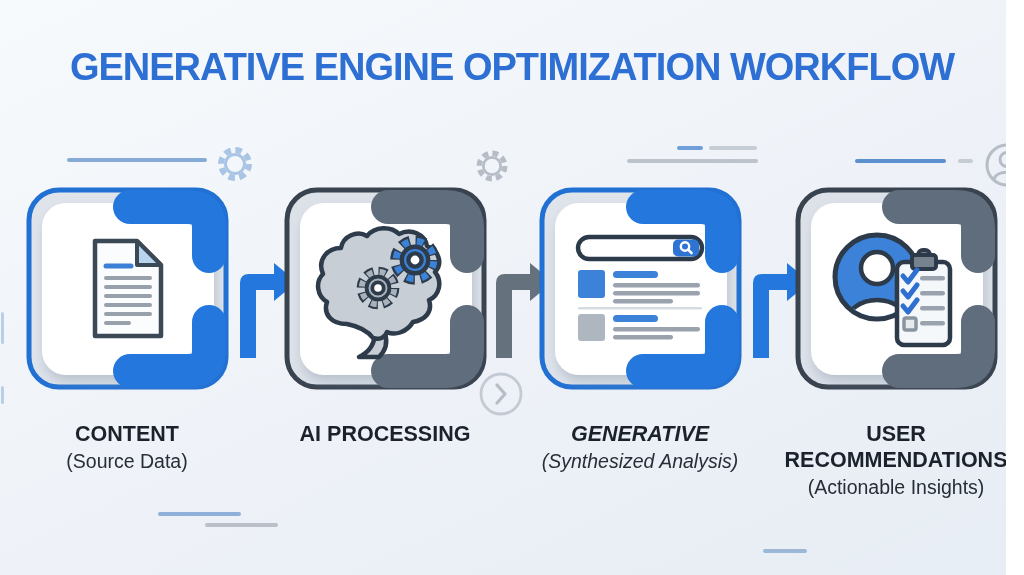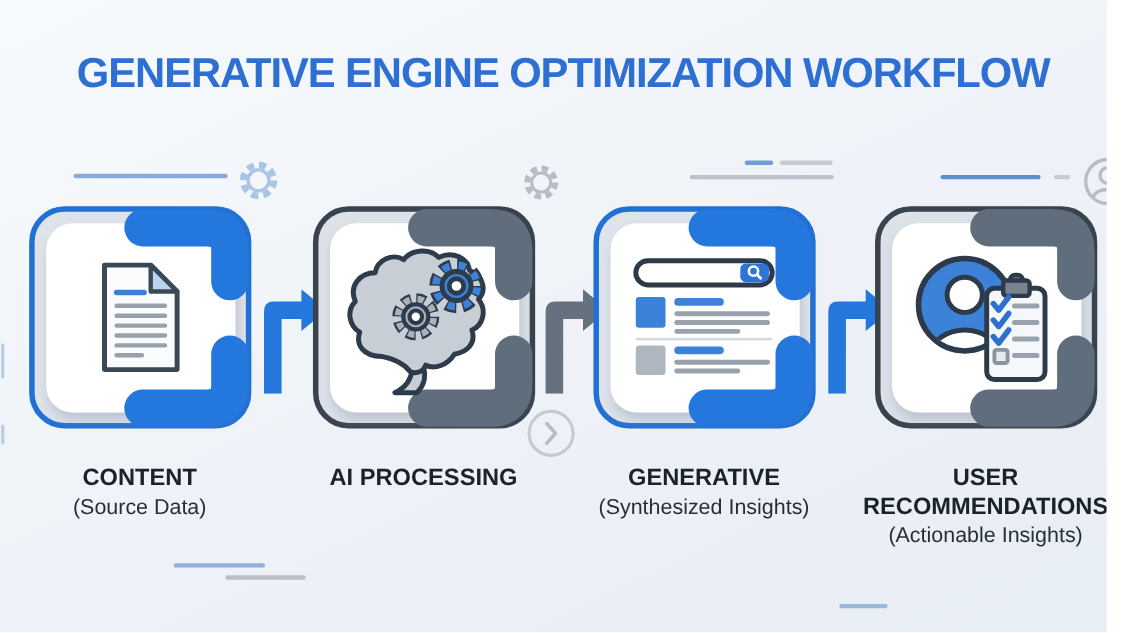--- a/index.html
+++ b/index.html
@@ -18,21 +18,21 @@
   .card.c2{left:283px;}
   .card.c3{left:538px;}
   .card.c4{left:794px;}
   .arrow{position:absolute;top:263px;width:64px;height:95px;}
   .arrow.a1{left:234px;}
   .arrow.a2{left:490px;}
   .arrow.a3{left:747px;}
   .label{position:absolute;top:421px;width:260px;text-align:center;}
   .label.l1{left:-3px;}
   .label.l2{left:255px;}
-  .label.l3{left:510px;}
+  .label.l3{left:510px;font-style:italic;}
   .label.l4{left:766px;}
   .label .t{font-size:21.5px;line-height:26px;font-weight:bold;color:#1b222c;letter-spacing:0px;}
   .label .s{font-size:19.5px;line-height:25px;color:#272e37;margin-top:2px;}
   .deco-line{position:absolute;border-radius:3px;}
   .dl-blue1{left:67px;top:158px;width:140px;height:4px;background:#86abd6;}
   .dl-gray3{left:627px;top:159px;width:131px;height:4px;background:#bcc3cc;}
   .dd-blue3{left:677px;top:146px;width:26px;height:4px;background:#6f9fd8;}
   .dd-gray3{left:709px;top:146px;width:48px;height:4px;background:#c6ccd4;}
   .dl-blue4{left:855px;top:159px;width:91px;height:4px;background:#5b8fce;}
   .dd-gray4{left:958px;top:159px;width:15px;height:4px;background:#c6ccd4;}
@@ -214,21 +214,21 @@
     <div class="t">CONTENT</div>
     <div class="t"></div>
     <div class="s">(Source Data)</div>
   </div>
   <div class="label l2">
     <div class="t">AI PROCESSING</div>
     <div class="t"></div>
   </div>
   <div class="label l3">
     <div class="t">GENERATIVE</div>
-    <div class="s">(Synthesized Insights)</div>
+    <div class="s">(Synthesized Analysis)</div>
   </div>
   <div class="label l4">
     <div class="t">USER</div>
     <div class="t">RECOMMENDATIONS</div>
     <div class="s">(Actionable Insights)</div>
   </div>
 
 </div>
 
 </body></html>

